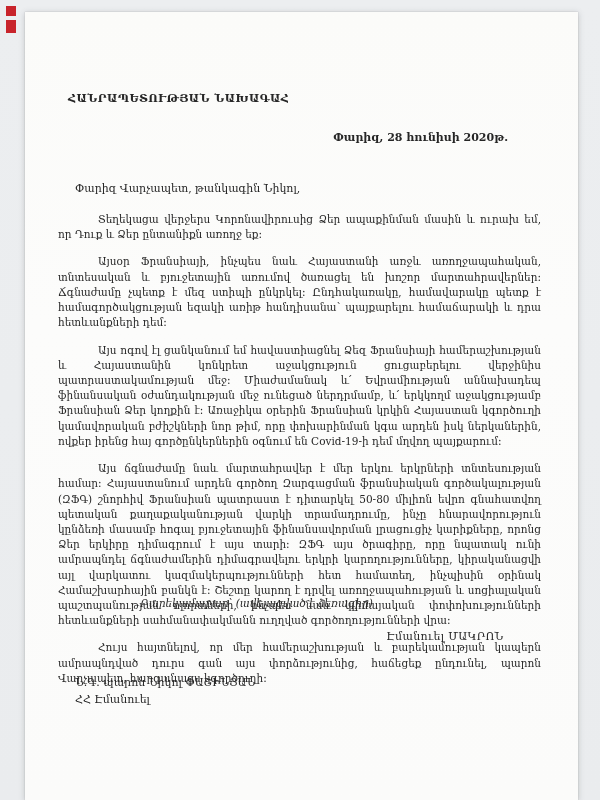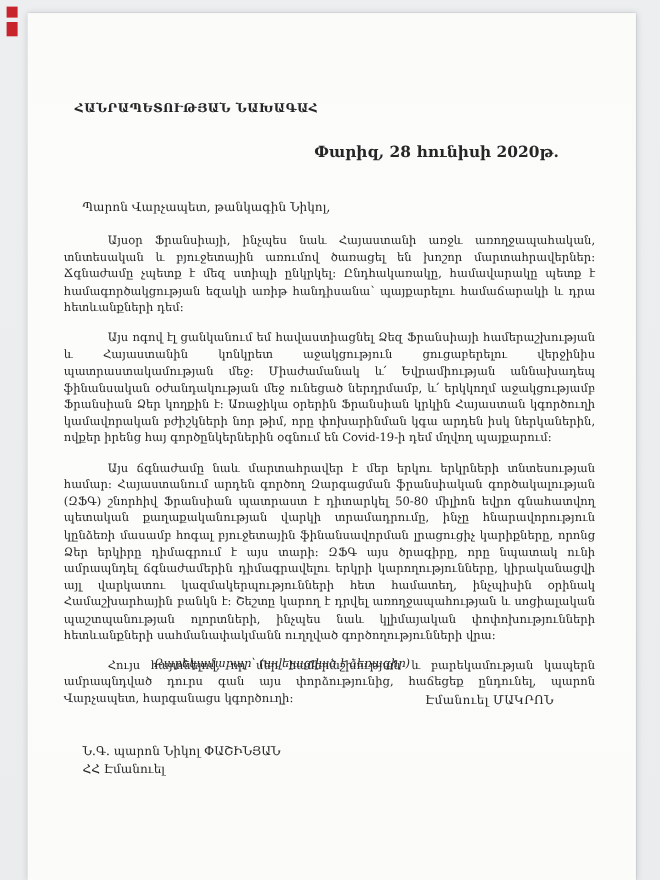--- a/index.html
+++ b/index.html
@@ -41,21 +41,21 @@
     top: 80px;
     font-size: 11px;
     font-weight: bold;
     letter-spacing: 0.4px;
     white-space: nowrap;
   }
   .dateline {
     position: absolute;
     right: 70px;
     top: 119px;
-    font-size: 14px;
+    font-size: 11px;
     font-weight: bold;
     white-space: nowrap;
   }
   .salutation {
     position: absolute;
     left: 50px;
     top: 170px;
     font-size: 11px;
   }
   .body-text {
@@ -106,23 +106,24 @@
 
   <span class="red-mark m1"></span>
   <span class="red-mark m2"></span>
 
   <div class="paper">
 
     <div class="letterhead">ՀԱՆՐԱՊԵՏՈՒԹՅԱՆ ՆԱԽԱԳԱՀ</div>
 
     <div class="dateline">Փարիզ, 28 հունիսի 2020թ.</div>
 
-    <div class="salutation">Պարոն Վարչապետ, թանկագին Նիկոլ,</div>
+    <div class="salutation">Փարիզ Վարչապետ, թանկագին Նիկոլ,</div>
 
     <div class="body-text">
+      <p>Տեղեկացա վերջերս Կորոնավիրուսից Ձեր ապաքինման մասին և ուրախ եմ, որ Դուք և Ձեր ընտանիքն առողջ եք:</p>
       <p>Այսօր Ֆրանսիայի, ինչպես նաև Հայաստանի առջև առողջապահական, տնտեսական և բյուջետային առումով ծառացել են խոշոր մարտահրավերներ: Ճգնաժամը չպետք է մեզ ստիպի ընկրկել: Ընդհակառակը, համավարակը պետք է համագործակցության եզակի առիթ հանդիսանա՝ պայքարելու համաճարակի և դրա հետևանքների դեմ:</p>
       <p>Այս ոգով էլ ցանկանում եմ հավաստիացնել Ձեզ Ֆրանսիայի համերաշխության և Հայաստանին կոնկրետ աջակցություն ցուցաբերելու վերջինիս պատրաստակամության մեջ: Միաժամանակ և՛ Եվրամիության աննախադեպ ֆինանսական օժանդակության մեջ ունեցած ներդրմամբ, և՛ երկկողմ աջակցությամբ Ֆրանսիան Ձեր կողքին է: Առաջիկա օրերին Ֆրանսիան կրկին Հայաստան կգործուղի կամավորական բժիշկների նոր թիմ, որը փոխարինման կգա արդեն իսկ ներկաներին, ովքեր իրենց հայ գործընկերներին օգնում են Covid-19-ի դեմ մղվող պայքարում:</p>
       <p>Այս ճգնաժամը նաև մարտահրավեր է մեր երկու երկրների տնտեսության համար: Հայաստանում արդեն գործող Զարգացման ֆրանսիական գործակալության (ԶՖԳ) շնորհիվ Ֆրանսիան պատրաստ է դիտարկել 50-80 միլիոն եվրո գնահատվող պետական քաղաքականության վարկի տրամադրումը, ինչը հնարավորություն կընձեռի մասամբ հոգալ բյուջետային ֆինանսավորման լրացուցիչ կարիքները, որոնց Ձեր երկիրը դիմագրում է այս տարի: ԶՖԳ այս ծրագիրը, որը նպատակ ունի ամրապնդել ճգնաժամերին դիմագրավելու երկրի կարողությունները, կիրականացվի այլ վարկատու կազմակերպությունների հետ համատեղ, ինչպիսին օրինակ Համաշխարհային բանկն է: Շեշտը կարող է դրվել առողջապահության և սոցիալական պաշտպանության ոլորտների, ինչպես նաև կլիմայական փոփոխությունների հետևանքների սահմանափակմանն ուղղված գործողությունների վրա:</p>
       <p>Հույս հայտնելով, որ մեր համերաշխության և բարեկամության կապերն ամրապնդված դուրս գան այս փորձությունից, հաճեցեք ընդունել, պարոն Վարչապետ, հարգանացս կգործուղի:</p>
     </div>
 
     <div class="closing">Բարեկամաբար՝ (ավելացված է ձեռագիր)</div>
 
     <div class="signature">Էմանուել ՄԱԿՐՈՆ</div>
 

